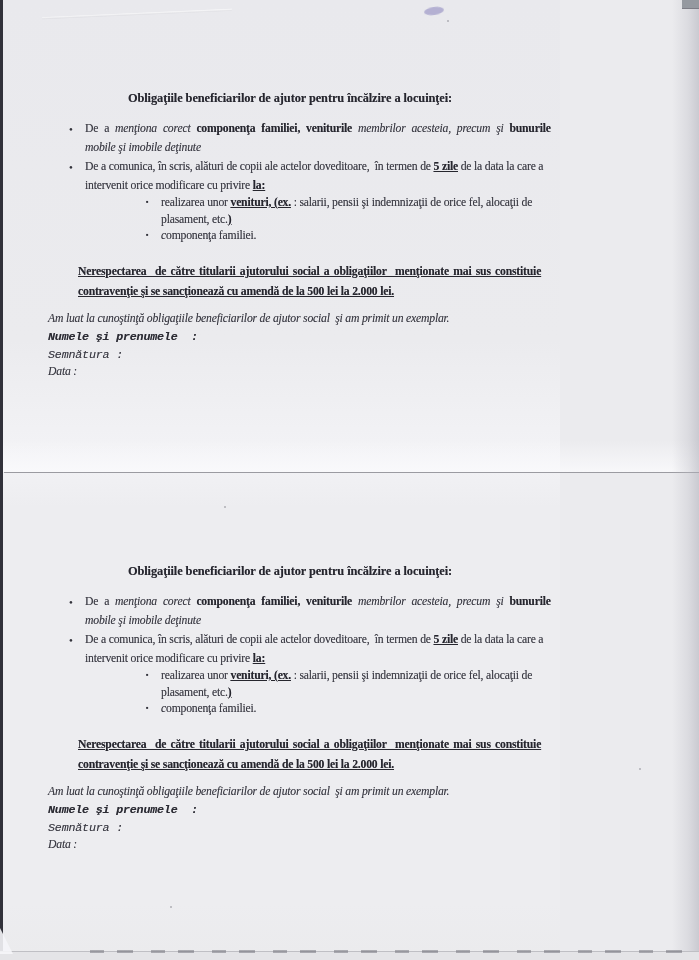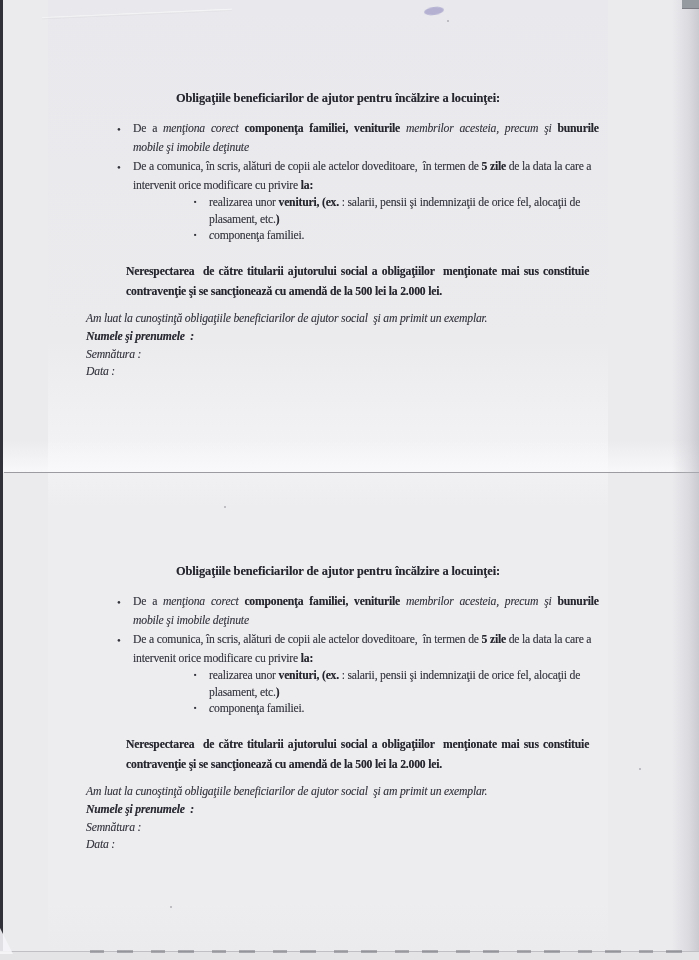--- a/index.html
+++ b/index.html
@@ -25,50 +25,50 @@
   .sep-glow{position:absolute;left:0;right:0;top:440px;height:32px;
     background:linear-gradient(180deg,rgba(250,250,252,0),rgba(250,250,252,.85));}
   .torn-bottom{position:absolute;left:0;right:0;bottom:0;height:8px;background:#e4e4e7;
     border-top:1px solid #bfbfc4;}
   .torn-bottom::before{content:"";position:absolute;left:90px;right:10px;top:-2px;height:3px;
     background:repeating-linear-gradient(90deg,rgba(120,120,128,.55) 0 14px,rgba(120,120,128,0) 14px 27px,rgba(95,95,105,.45) 27px 43px,rgba(120,120,128,0) 43px 61px);}
   .corner-flap{position:absolute;left:0;bottom:6px;width:0;height:0;
     border-bottom:26px solid #f5f5f8;border-right:13px solid transparent;opacity:.9;}
   .speck{position:absolute;width:2px;height:2px;border-radius:50%;background:#aeaeb5;}
   
-  .page{position:absolute;left:0;width:560px;margin-left:48px;}
+  .page{position:absolute;left:0;width:560px;}
   .page1{top:0;height:472px;background:linear-gradient(180deg,#e9e9ed 0%,#ebebee 72%,#f3f3f6 97%);}
   .page2{top:473px;height:479px;background:linear-gradient(180deg,#f1f1f4 0%,#ededf0 7%,#ededf0 90%,#ebebed 100%);}
   
   .blk{position:absolute;font-size:11.7px;line-height:18.5px;letter-spacing:-.2px;
     text-shadow:0 0 .3px rgba(45,45,58,.45);}
   .title{left:24px;right:4px;text-align:center;font-weight:bold;font-size:12.4px;
     color:#26262e;letter-spacing:-.1px;}
   .t-title{top:81px;}
   .bullet{left:85px;right:119px;}
   .t-b1{top:120px;}
   .t-b2{top:158px;}
   .subbullet{left:161px;right:119px;line-height:16.5px;}
   .t-s1{top:195px;}
   .t-s2{top:228px;}
   .warning{left:78px;right:118px;font-weight:bold;color:#26262e;line-height:20px;}
   .t-w{top:262px;}
-  .closing{left:38px;right:60px;font-style:italic;line-height:18px;}
+  .closing{left:48px;right:60px;font-style:italic;line-height:18px;}
   .t-ack{top:310px;}
-  .t-name{top:328px;font-weight:bold;color:#2b2b33;}
-  .t-sig{top:346px;}
+  .t-name{top:328px;font-weight:bold;color:#2b2b33;font-family:Liberation Mono, monospace;}
+  .t-sig{top:346px;font-family:Liberation Mono, monospace;}
   .t-date{top:363px;}
   .line{white-space:nowrap;}
   .wsp-b1{word-spacing:3.2px;}
   .wsp-w{word-spacing:1.6px;}
   .dot{position:absolute;left:-16px;top:0;font-size:11px;color:#33333b;}
   .sq{position:absolute;left:-15px;top:-1px;font-size:7.5px;color:#33333b;}
   
   .s-r{}
-  .s-b{font-weight:bold;color:#26262e;}
+  .s-b{font-weight:bold;color:#26262e;text-decoration:underline;}
   .s-i{font-style:italic;}
   .s-bi{font-weight:bold;color:#26262e;}
 </style>
 </head>
 <body>
 
 <div class="scan">
 
   <section class="page page1">
     <h1 class="blk title t-title">Obligaţiile beneficiarilor de ajutor pentru încălzire a locuinţei:</h1>

